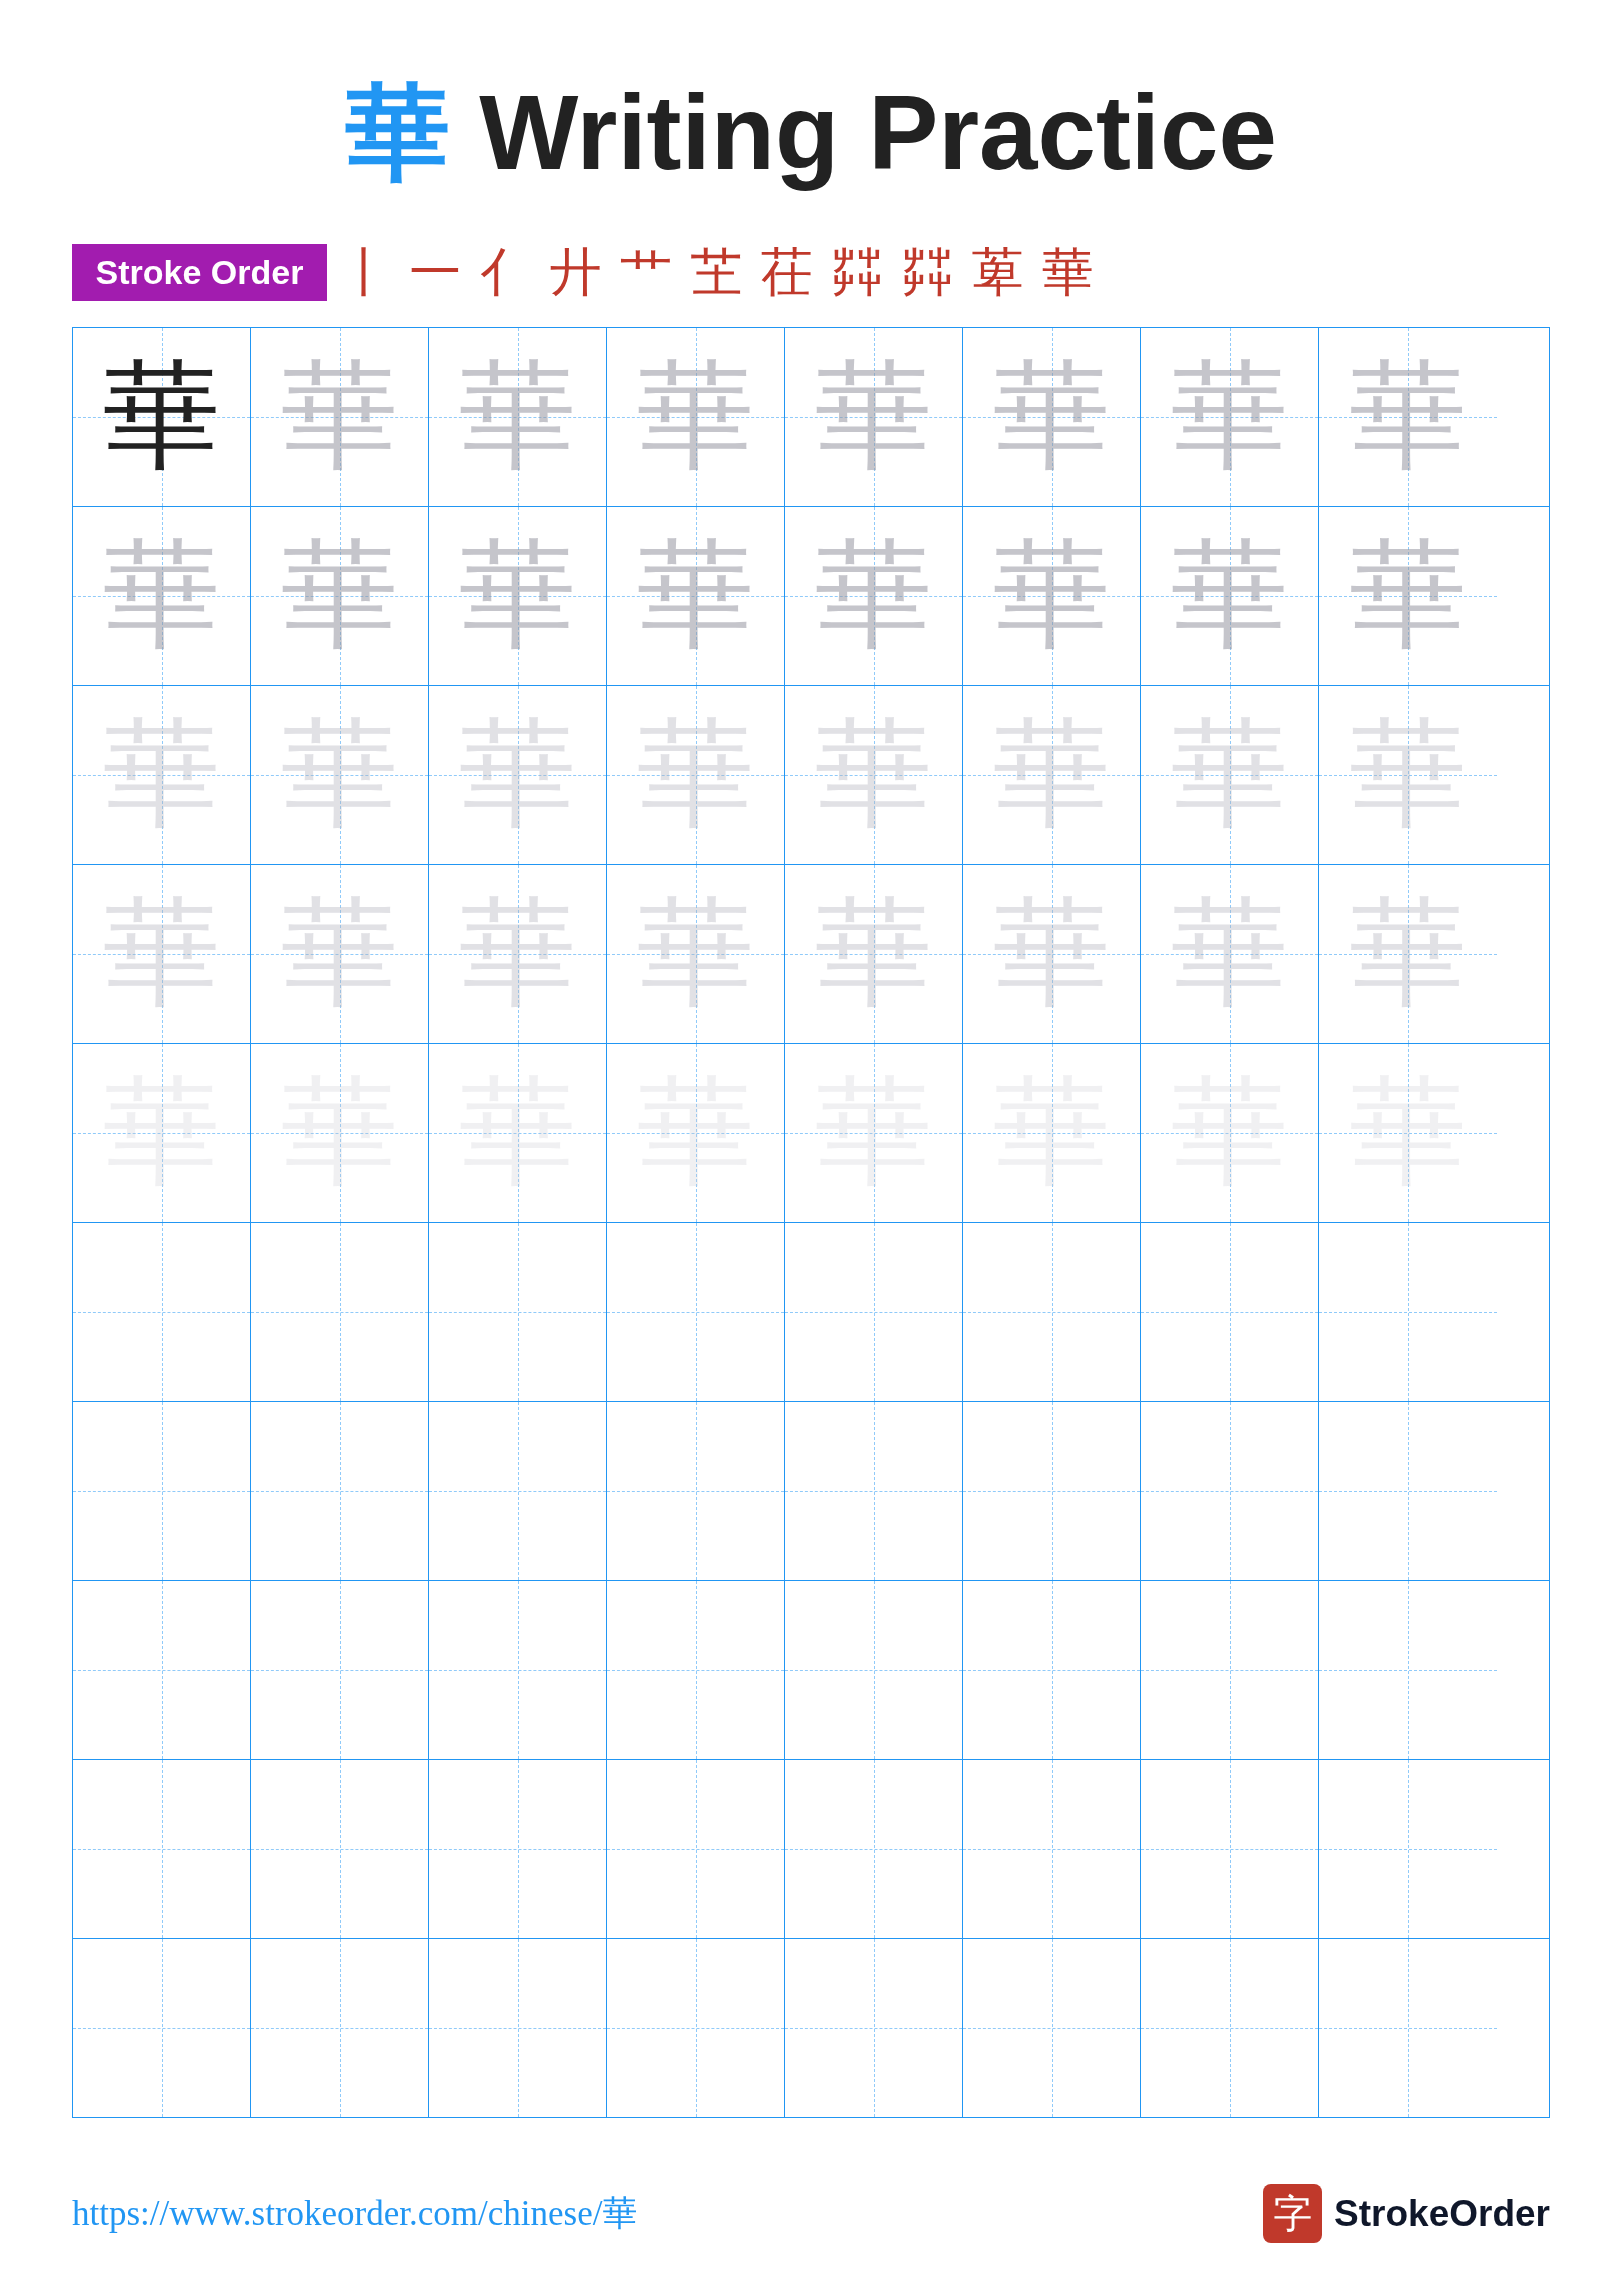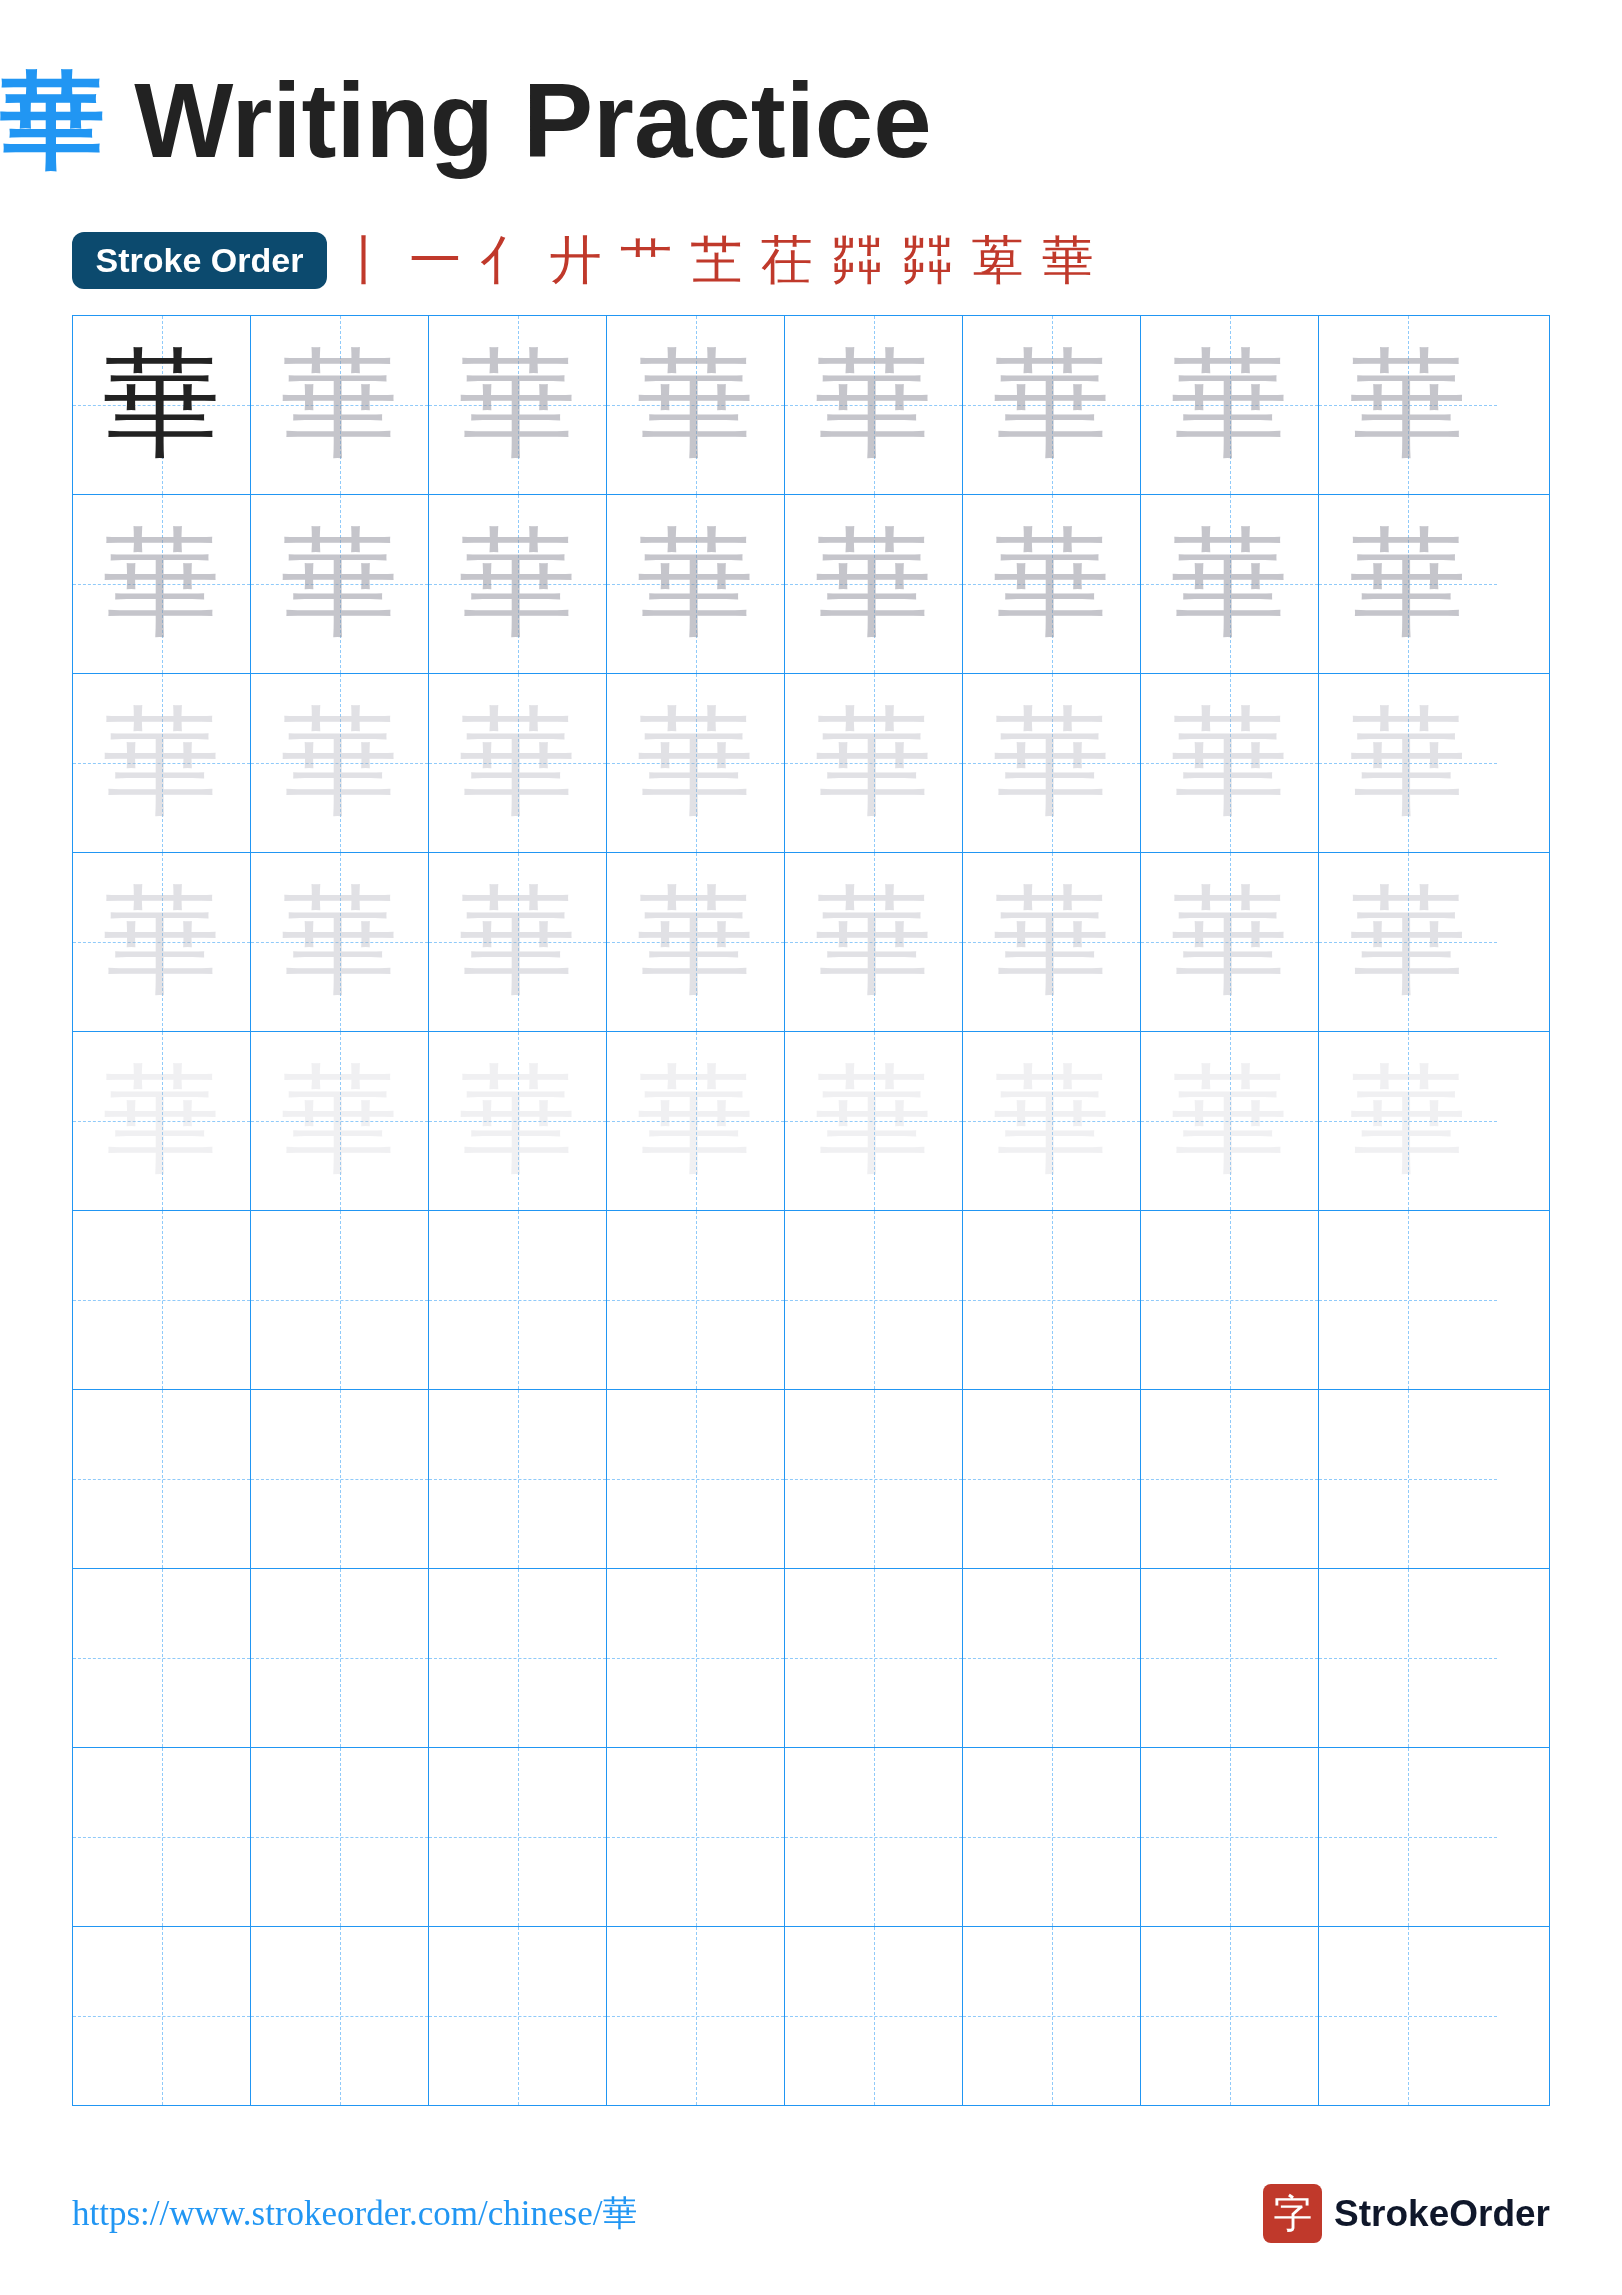--- a/index.html
+++ b/index.html
@@ -7,22 +7,24 @@
       width: 1622px;
       height: 2295px;
       background: #fff;
       font-family: serif;
       position: relative;
       overflow: hidden;
     }
 
     
     .title-area {
+      text-align: center;
       padding-top: 52px;
       padding-bottom: 39px;
+      margin-top: 12px;
     }
     .title-char {
       color: #2196F3;
       font-size: 105px;
       font-weight: bold;
     }
     .title-text {
       color: #222;
       font-size: 105px;
       font-family: Arial, sans-serif;
@@ -31,27 +33,27 @@
 
     
     .stroke-order-row {
       display: flex;
       align-items: center;
       padding: 0 72px;
       margin-bottom: 26px;
       gap: 11.8px;
     }
     .stroke-order-badge {
-      background: #0c4a6e;
+      background: #a21caf;
       color: #fff;
       font-family: Arial, sans-serif;
       font-size: 34px;
       font-weight: bold;
       padding: 9.2px 23.6px;
-      border-radius: 12px;
+      border-radius: 0;
       white-space: nowrap;
       flex-shrink: 0;
     }
     .stroke-order-chars {
       display: flex;
       align-items: center;
       gap: 18.3px;
       flex-wrap: nowrap;
     }
     .stroke-char {

